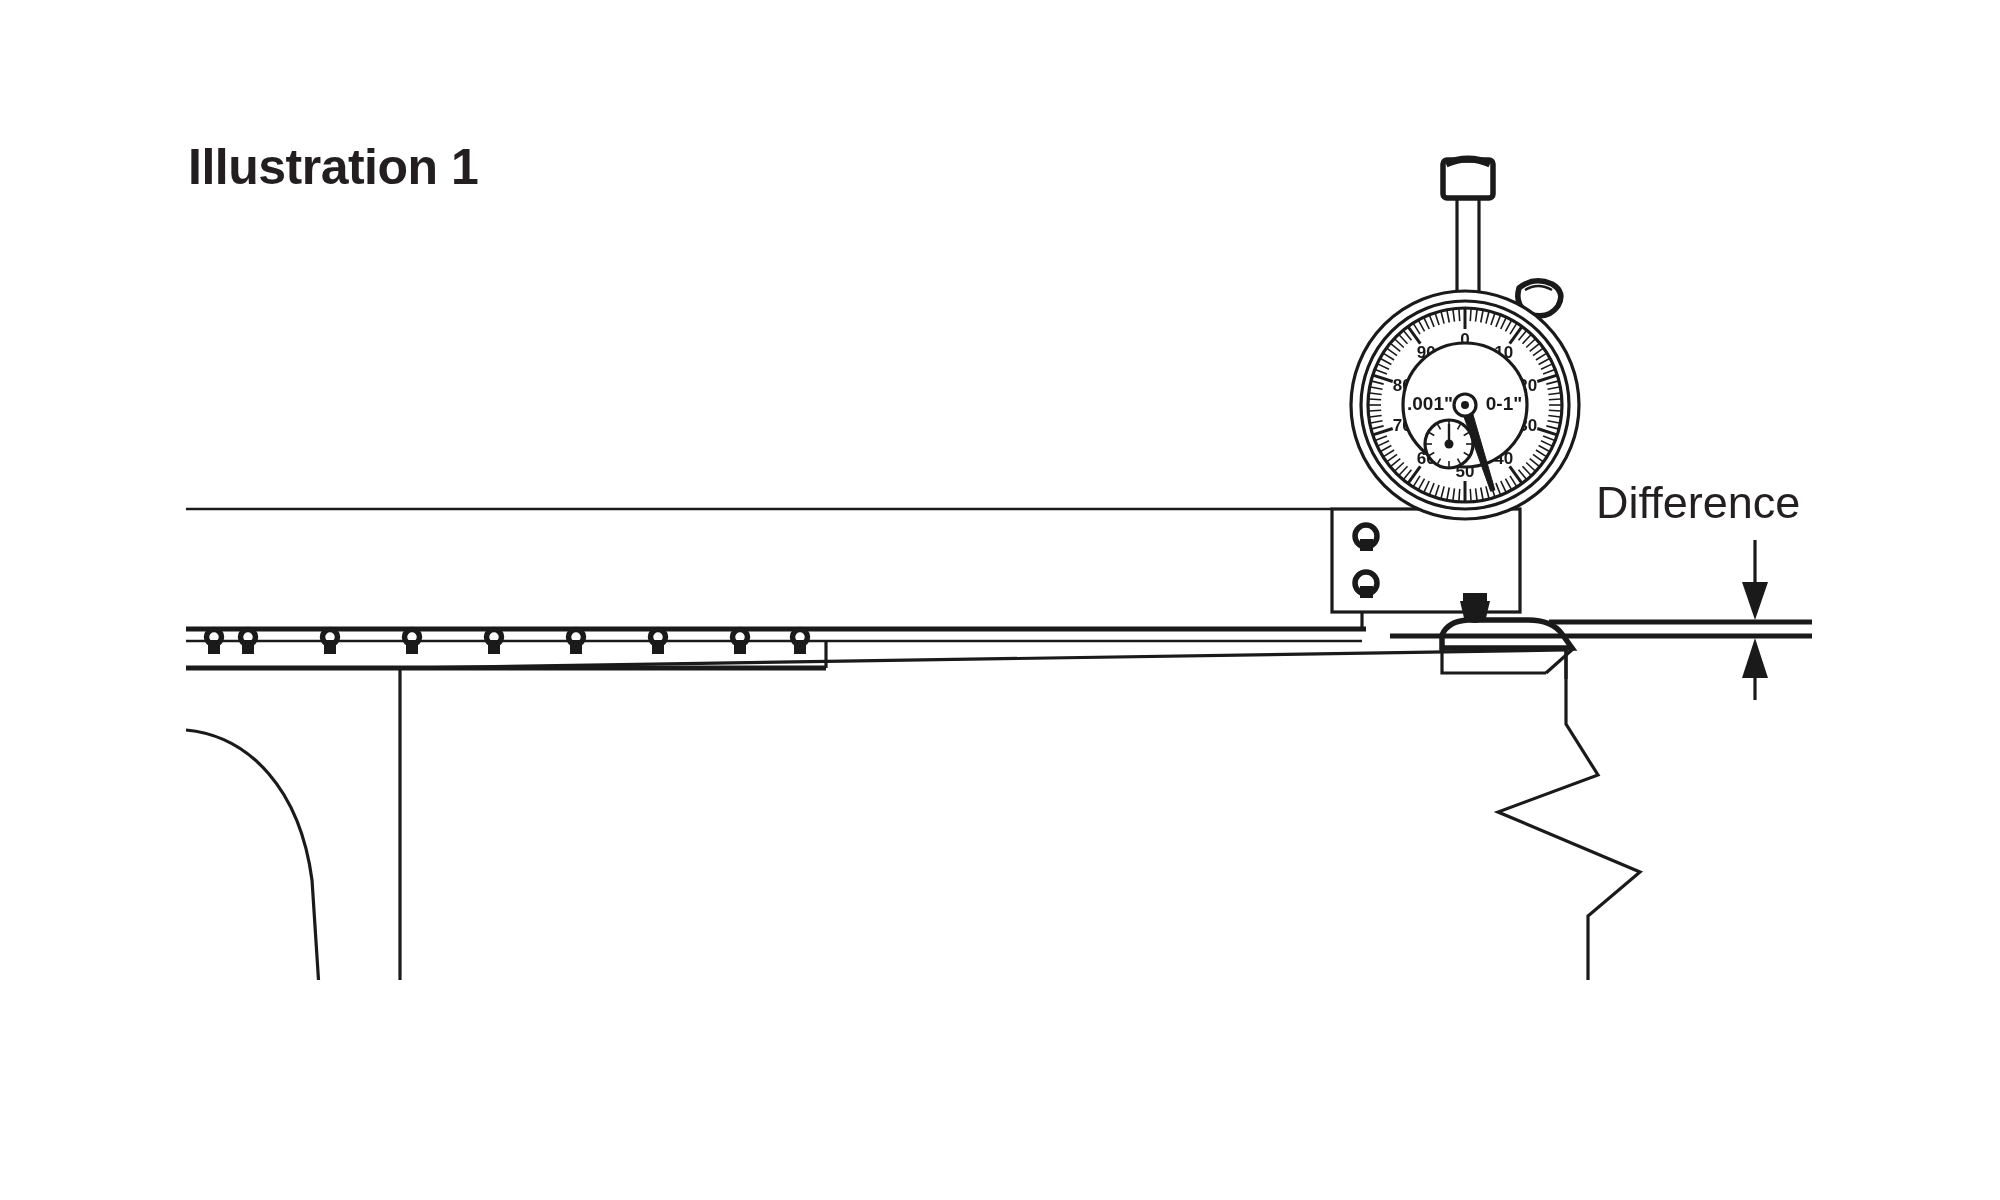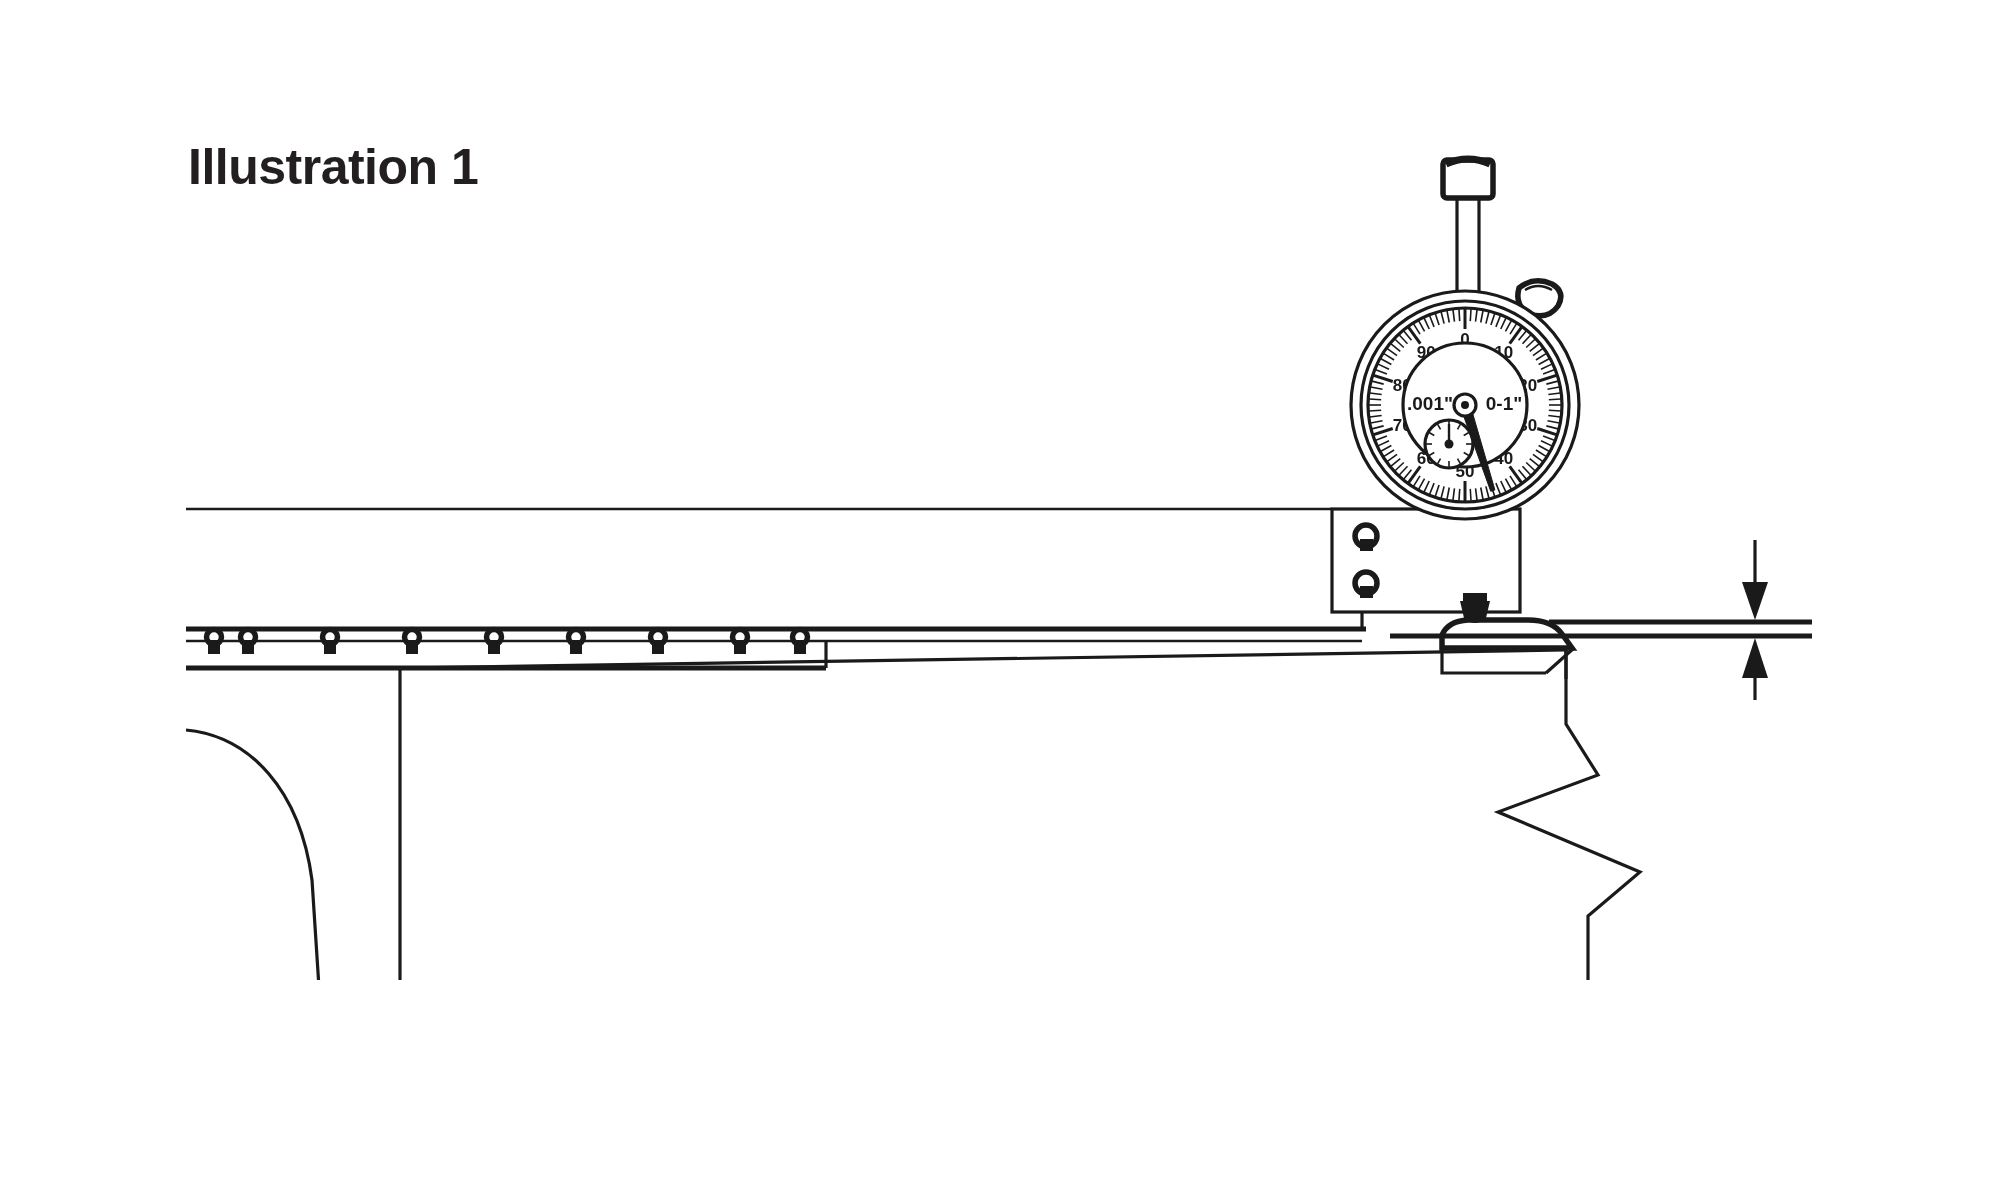--- a/index.html
+++ b/index.html
@@ -47,20 +47,21 @@
     white-space: nowrap;
   }
 </style>
 </head>
 <body>
 
 <div id="stage">
 
   <div class="fig-title">Illustration 1</div>
 
+  <div class="dim-label">Difference</div>
 
   <svg id="figure-svg" viewBox="0 0 2000 1200">
     <defs>
       <style>
         .ln  { fill:none; stroke:#1a1a1a; stroke-width:3.2; stroke-linecap:butt; stroke-linejoin:miter; }
         .lnT { fill:none; stroke:#1a1a1a; stroke-width:2.4; }
         .lnH { fill:none; stroke:#1a1a1a; stroke-width:5.0; }
         .lnX { fill:none; stroke:#1a1a1a; stroke-width:7.0; }
         .wf  { fill:#ffffff; stroke:#1a1a1a; stroke-width:3.2; }
         .wfH { fill:#ffffff; stroke:#1a1a1a; stroke-width:5.5; }

